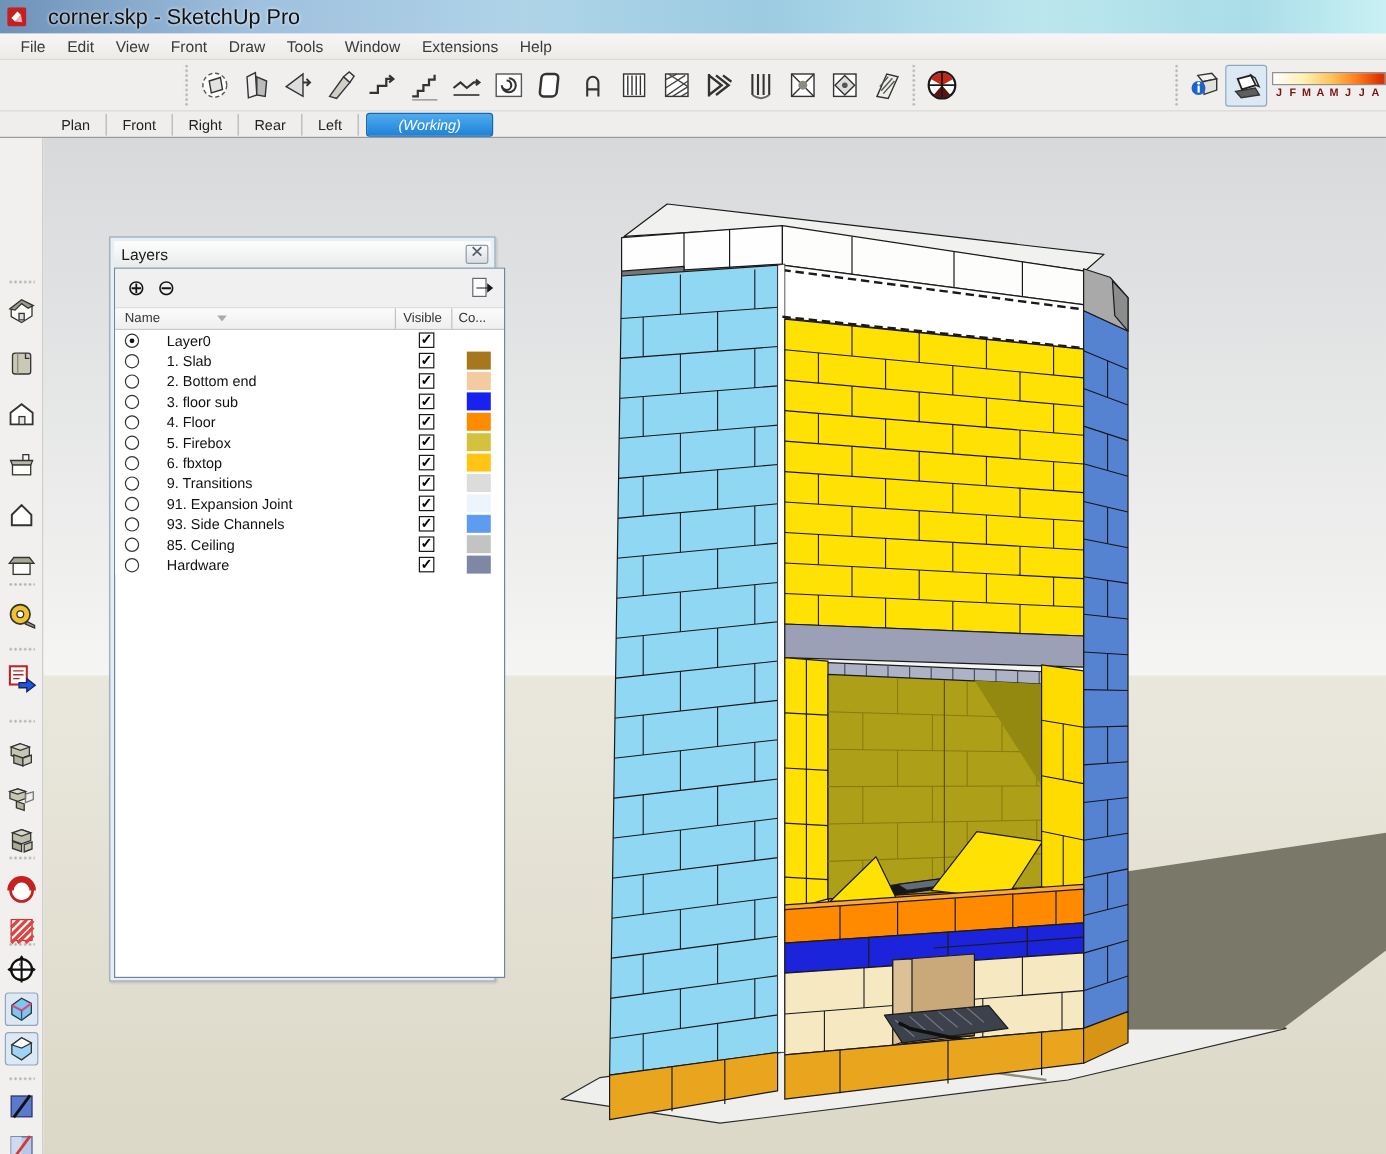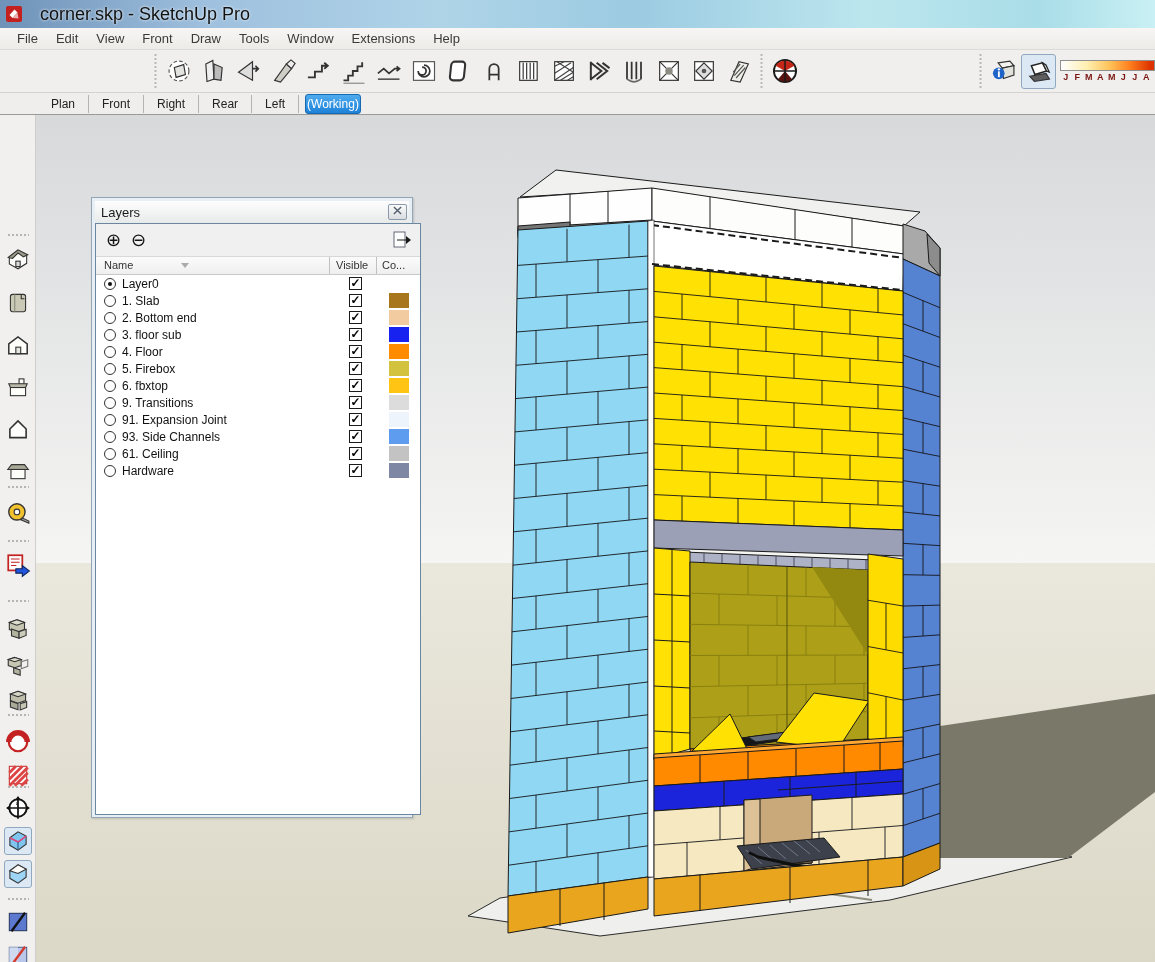--- a/index.html
+++ b/index.html
@@ -27,21 +27,21 @@
   #months-strip{display:flex;flex-direction:column;margin-left:4px;width:95px;}
   #months-bar{height:11px;border:1px solid #909090;
     background:linear-gradient(to right,#FFFFFF,#FFEFB0 28%,#FFC35A 52%,#FF7F1E 74%,#DD3300 96%);}
   #months-letters{display:flex;margin-top:1px;}
   #months-letters span{width:11.5px;text-align:center;font-size:9px;font-weight:bold;color:#7B1512;}
   
   #tabbar{position:absolute;left:0;top:93px;width:1155px;height:22px;background:#EFEEEC;
     border-bottom:1px solid #9A9A98;display:flex;align-items:center;padding-left:38px;}
   .scene-tab{font-size:12px;color:#222;padding:2px 13px;border-right:1px solid #B4B3B0;cursor:default;}
   .scene-tab.active{background:linear-gradient(#4FABEE,#1E82D8);color:#fff;border:1px solid #1668B0;
-    border-radius:3px;margin-left:6px;padding:2px 1px;}
+    border-radius:3px;margin-left:6px;padding:2px 26px;font-style:italic;}
   
   #lefttb{position:absolute;left:0;top:115px;width:36px;height:847px;background:#F1F0EE;
     border-right:1px solid #CFCECB;z-index:2;}
   .ltbtn{position:absolute;left:4px;width:28px;height:28px;display:flex;align-items:center;justify-content:center;}
   .ltbtn svg{width:26px;height:26px;}
   .ltbtn.pressed{border:1px solid #8FA8C0;border-radius:3px;background:#DCE9F4;}
   .ldiv{position:absolute;left:7px;width:22px;height:4px;
     background-image:radial-gradient(circle,#B5B4B1 1px,transparent 1.2px);background-size:4px 4px;}
   
   #viewport{position:absolute;left:36px;top:115px;width:1119px;height:847px;z-index:1;}
@@ -60,21 +60,21 @@
   .circle-btn{font-size:18px;color:#111;margin-left:10px;line-height:18px;}
   #dlg-detail{margin-left:auto;margin-right:8px;}
   #dlg-head{height:18px;display:flex;background:linear-gradient(#FBFBFB,#EFEFEF);
     border-bottom:1px solid #C8C8C8;font-size:11px;color:#333;}
   #dlg-head .c1{width:234px;padding:2px 0 0 8px;border-right:1px solid #C0C0C0;display:flex;gap:24px;}
   #dlg-head .c2{width:47px;padding:2px 0 0 6px;border-right:1px solid #C0C0C0;}
   #dlg-head .c3{flex:1;padding:2px 0 0 5px;}
   .sort-tri{width:0;height:0;border-left:4px solid transparent;border-right:4px solid transparent;
     border-top:5px solid #AAA;margin:4px 0 0 24px;}
   #dlg-list{position:relative;background:#fff;}
-  .lrow{position:relative;height:17px;display:flex;align-items:center;font-size:12px;color:#111;}
+  .lrow{position:relative;height:17px;display:flex;align-items:center;font-size:12px;color:#111;gap:17px;}
   .radio{width:12px;height:12px;border:1px solid #333;border-radius:50%;margin:0 6px 0 8px;
     position:relative;background:#fff;flex:none;}
   .radio.sel::after{content:"";position:absolute;left:3px;top:3px;width:4px;height:4px;
     border-radius:50%;background:#111;}
   .cbx{position:absolute;left:253px;top:2px;width:13px;height:13px;border:1px solid #1A1A1A;
     background:#fff;font-size:12px;line-height:11px;text-align:center;font-weight:bold;color:#000;}
   .swatch{position:absolute;left:293px;top:1px;width:20px;height:15px;}
   .swatch.fire{background:
     radial-gradient(circle at 55% 70%,#FFC45A 0%,#F07818 35%,#8A3A0A 65%,#2E1204 100%);}
 </style>
@@ -930,21 +930,21 @@
           <div class="swatch" style="background: rgb(237, 244, 251);"></div>
         </div>
         <div class="lrow">
           <div class="radio"></div>
           <span>93. Side Channels</span>
           <div class="cbx">✓</div>
           <div class="swatch" style="background: rgb(93, 156, 239);"></div>
         </div>
         <div class="lrow">
           <div class="radio"></div>
-          <span>61. Ceiling</span>
+          <span>85. Ceiling</span>
           <div class="cbx">✓</div>
           <div class="swatch" style="background: rgb(195, 195, 195);"></div>
         </div>
         <div class="lrow">
           <div class="radio"></div>
           <span>Hardware</span>
           <div class="cbx">✓</div>
           <div class="swatch" style="background: rgb(126, 136, 164);"></div>
         </div>
       </div>

